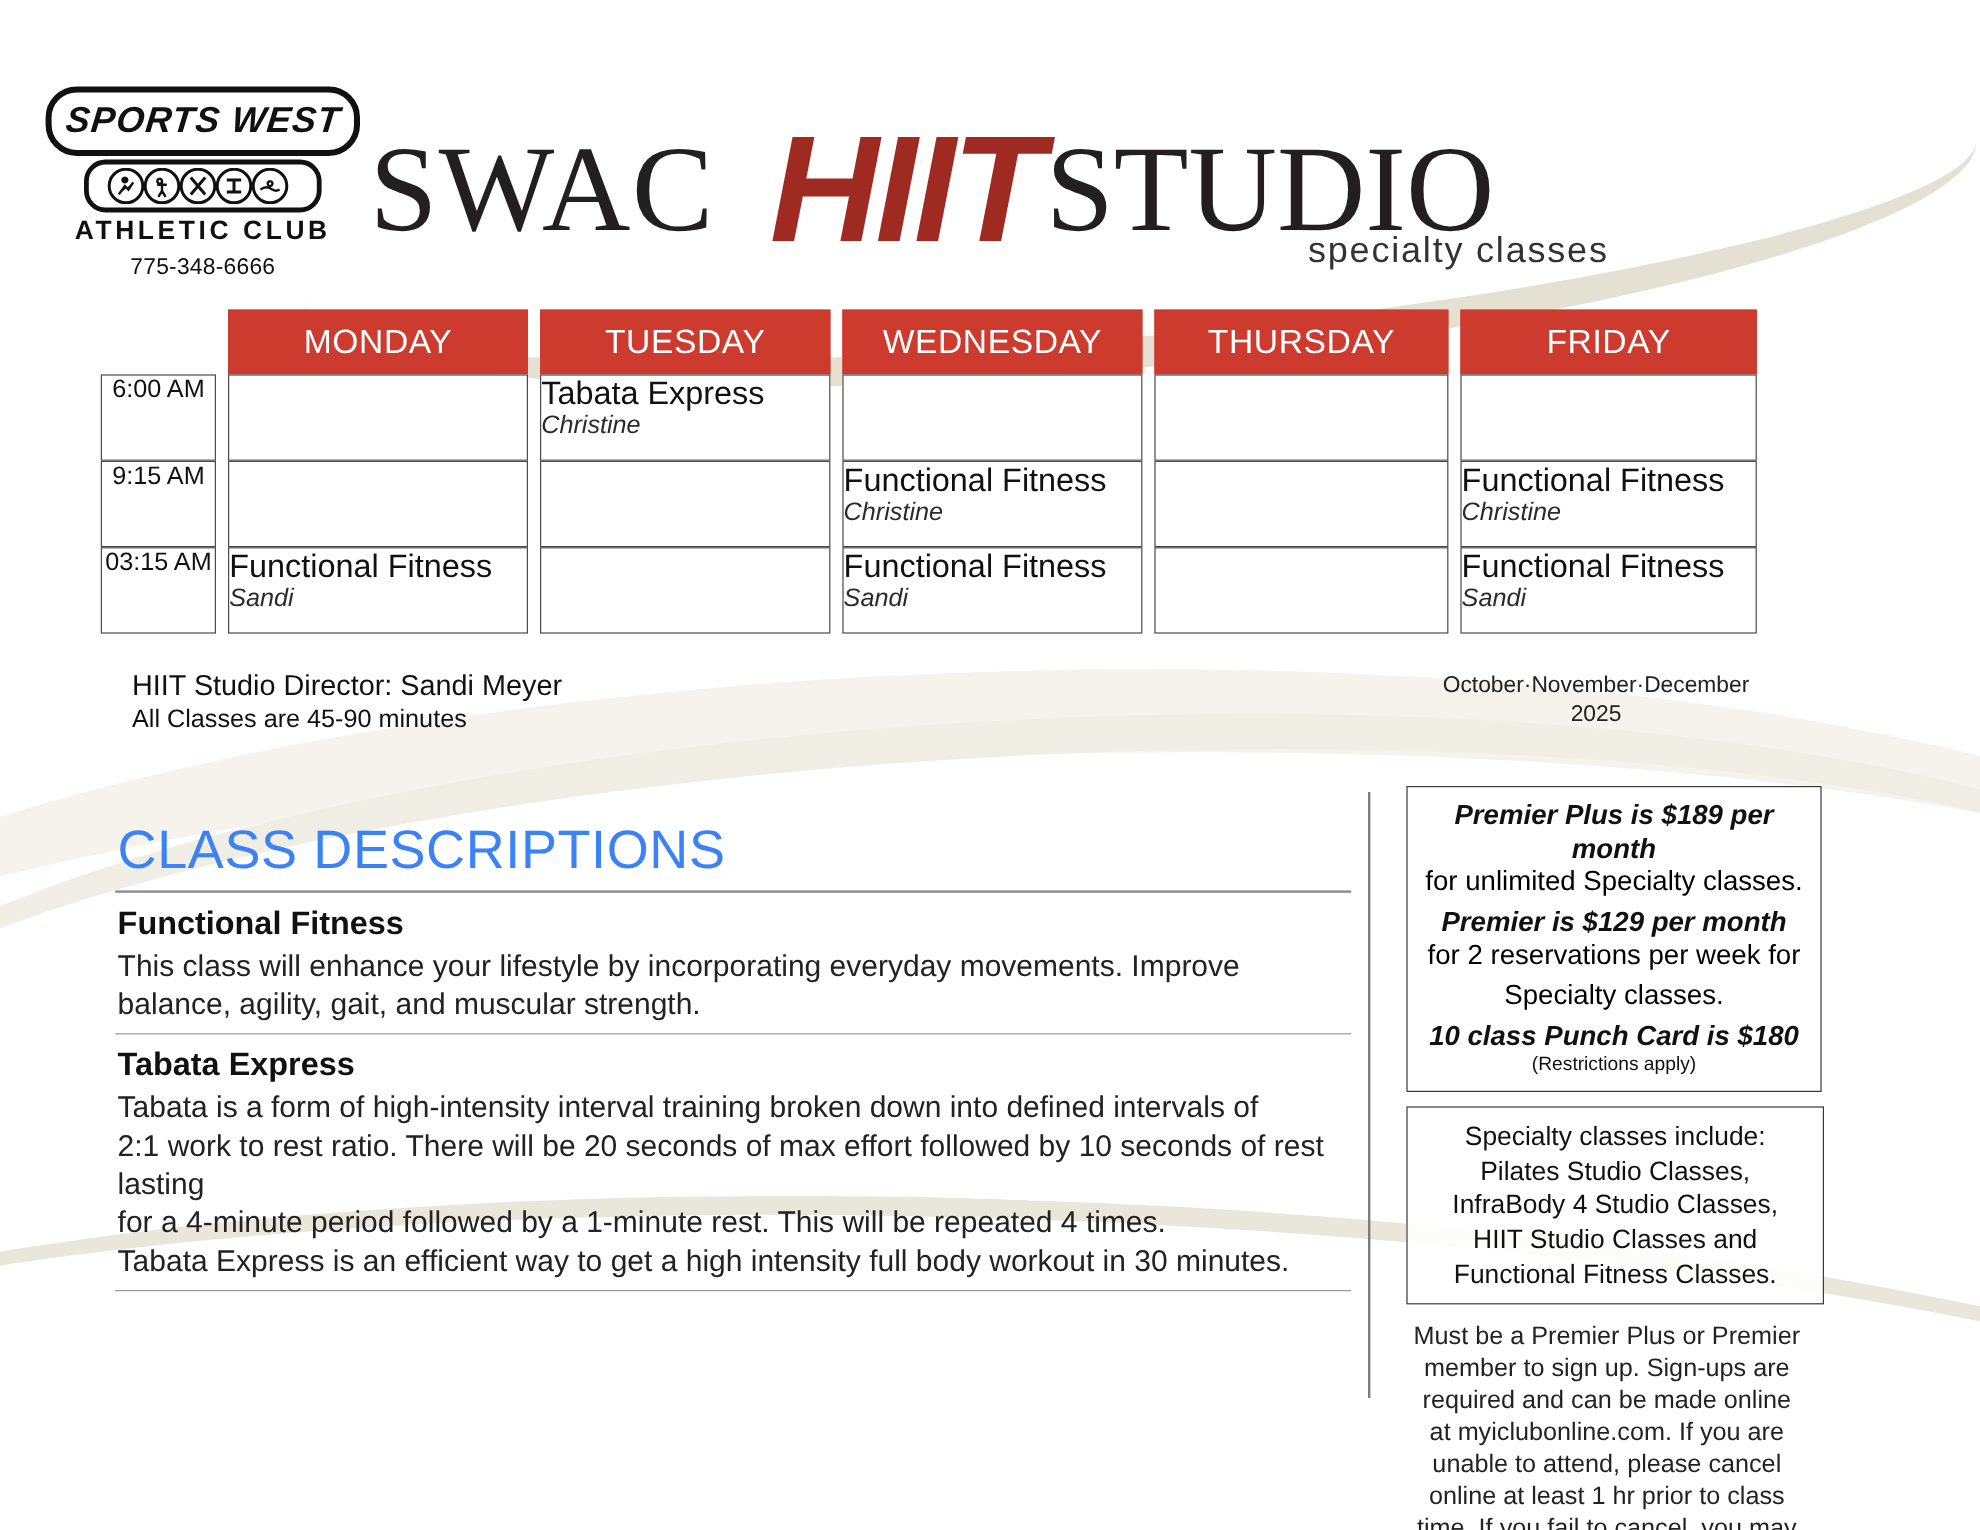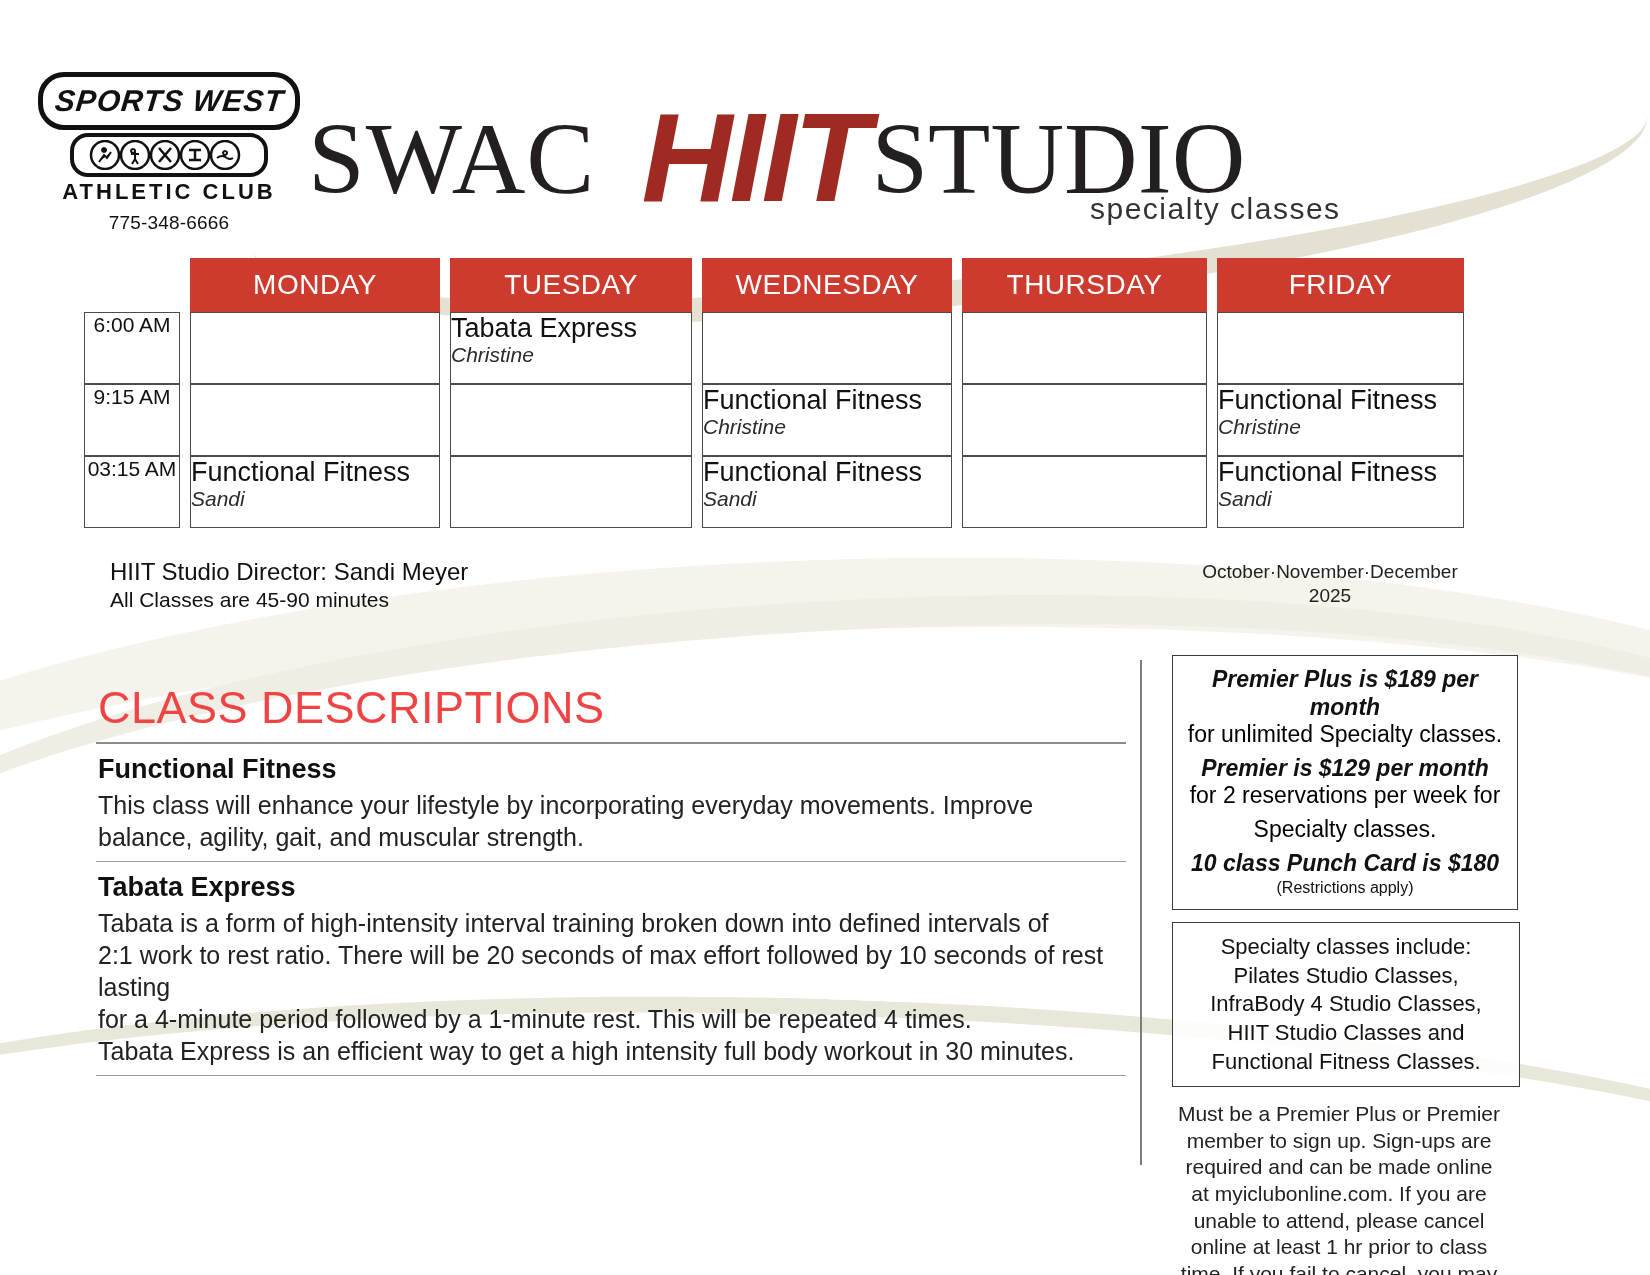--- a/index.html
+++ b/index.html
@@ -135,21 +135,21 @@
   .sn1{font-size:24px;color:#111;}
   .sn2{font-size:21px;color:#111;margin-top:2px;}
   .sched-date{
     position:absolute;left:1180px;top:560px;width:300px;
     text-align:center;font-size:19px;color:#222;line-height:1.25;
   }
 
   
   .desc{position:absolute;left:96px;top:682px;width:1030px;}
   .desc-title{
-    font-size:45px;color:#ef4444;letter-spacing:.5px;
+    font-size:45px;color:#3b82f6;letter-spacing:.5px;
     font-weight:normal;margin:0 0 8px 2px;
   }
   .rule{height:2px;background:#8c8c8c;width:1030px;margin:6px 0 10px;}
   .rule-thin{height:1px;background:#9a9a9a;width:1030px;margin:8px 0 10px;}
   .dname{font-size:27px;font-weight:bold;color:#111;margin:4px 0 4px 2px;}
   .dbody{font-size:25px;color:#222;line-height:1.28;margin-left:2px;}
 
   
   .rightcol{position:absolute;left:1140px;top:655px;width:420px;}
   .vdivider{

